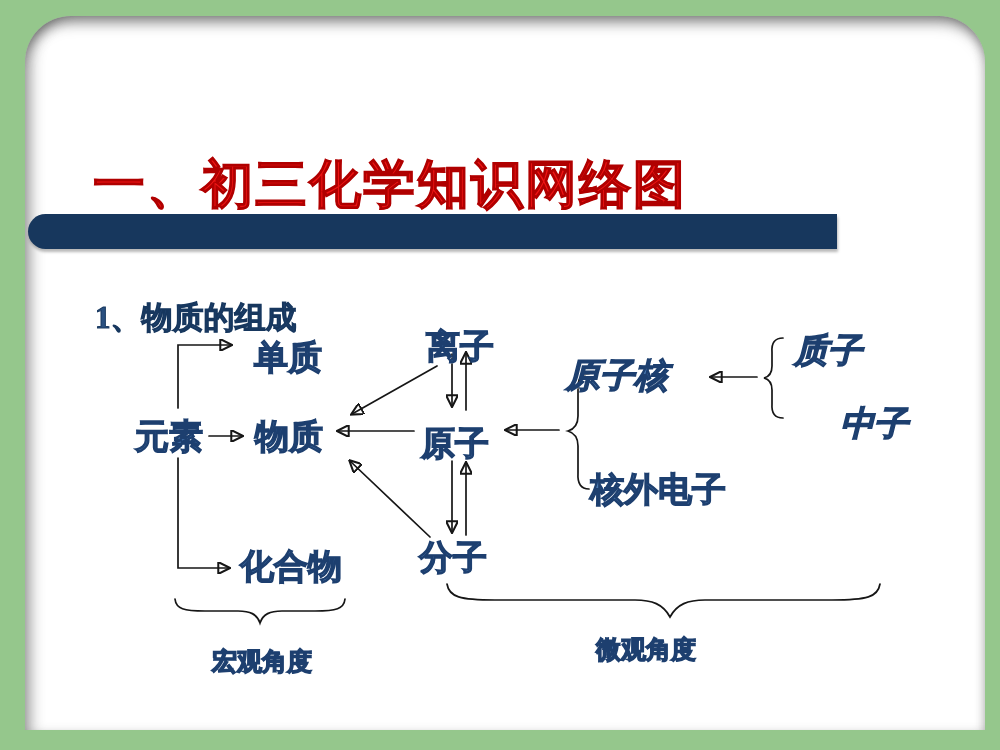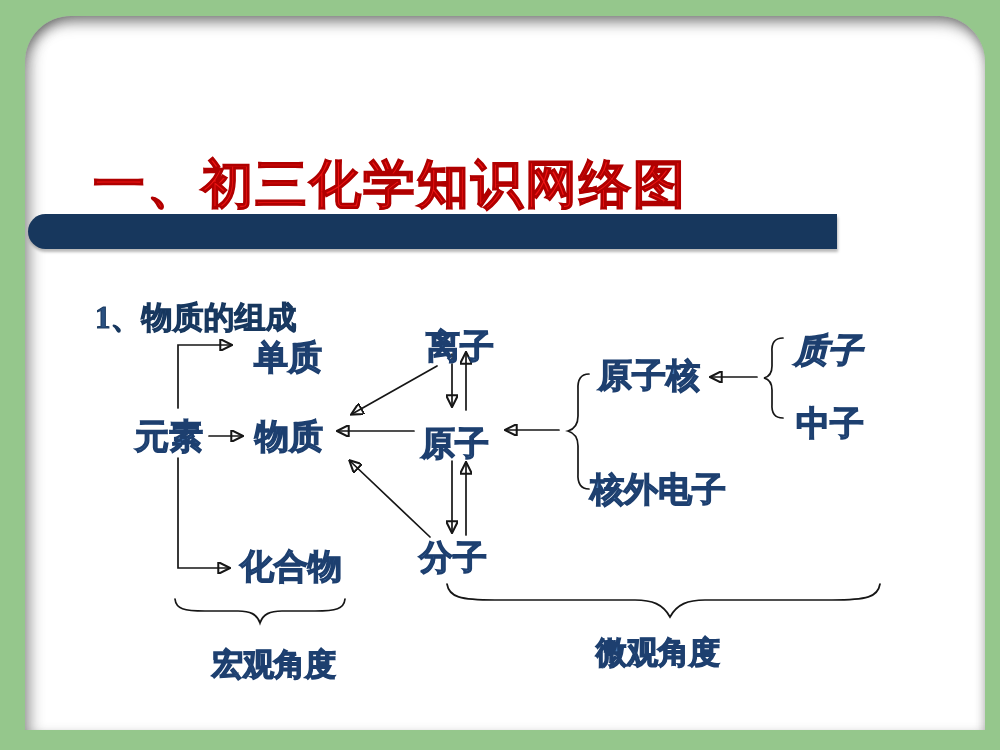--- a/index.html
+++ b/index.html
@@ -12,26 +12,26 @@
                     inset -8px 0 10px -6px rgba(45,45,45,.22);}
   .title{position:absolute;left:93px;top:150px;font-size:52px;font-weight:bold;letter-spacing:2px;
          color:#ee1414;-webkit-text-stroke:1.1px #b00000;white-space:nowrap;}
   .bar{position:absolute;left:28px;top:214px;width:809px;height:35px;background:#17375d;
        border-radius:18px 0 0 18px;box-shadow:1px 3px 3px rgba(0,0,0,.28);}
   .heading{position:absolute;left:95px;top:261px;font-size:31px;font-weight:bold;
            color:#2a5080;-webkit-text-stroke:1px #17375e;white-space:nowrap;margin-top:36px;}
   .node{position:absolute;font-size:34px;font-weight:bold;line-height:1.05;white-space:nowrap;
         color:#4a7ab2;-webkit-text-stroke:1.3px #1d3f6f;
         text-shadow:1px 1px 0 rgba(255,255,255,.45);}
-  .gl{font-size:31px;}
+  .gl{font-size:25px;}
   .n-danzhi{left:254px;top:340px;}
   .n-lizi{left:426px;top:311px;margin-top:18px;}
   .n-zhizi{left:794px;top:333px;font-style:italic;}
-  .n-yuanzihe{left:598px;top:358px;}
-  .n-zhongzi{left:796px;top:406px;}
+  .n-yuanzihe{left:566px;top:358px;font-style:italic;}
+  .n-zhongzi{left:840px;top:406px;font-style:italic;}
   .n-yuansu{left:135px;top:419px;}
   .n-wuzhi{left:255px;top:419px;text-align:center;}
   .n-yuanzi{left:421px;top:418px;margin-top:8px;}
   .n-hewaidianzi{left:590px;top:472px;}
   .n-huahewu{left:240px;top:549px;}
   .n-fenzi{left:419px;top:540px;}
   .n-hongguan{left:212px;top:649px;}
   .n-weiguan{left:596px;top:637px;}
   .wires{position:absolute;left:0;top:0;width:1000px;height:750px;pointer-events:none;}
   .wires path,.wires line{stroke:#161616;stroke-width:1.7;fill:none;stroke-linecap:round;}

